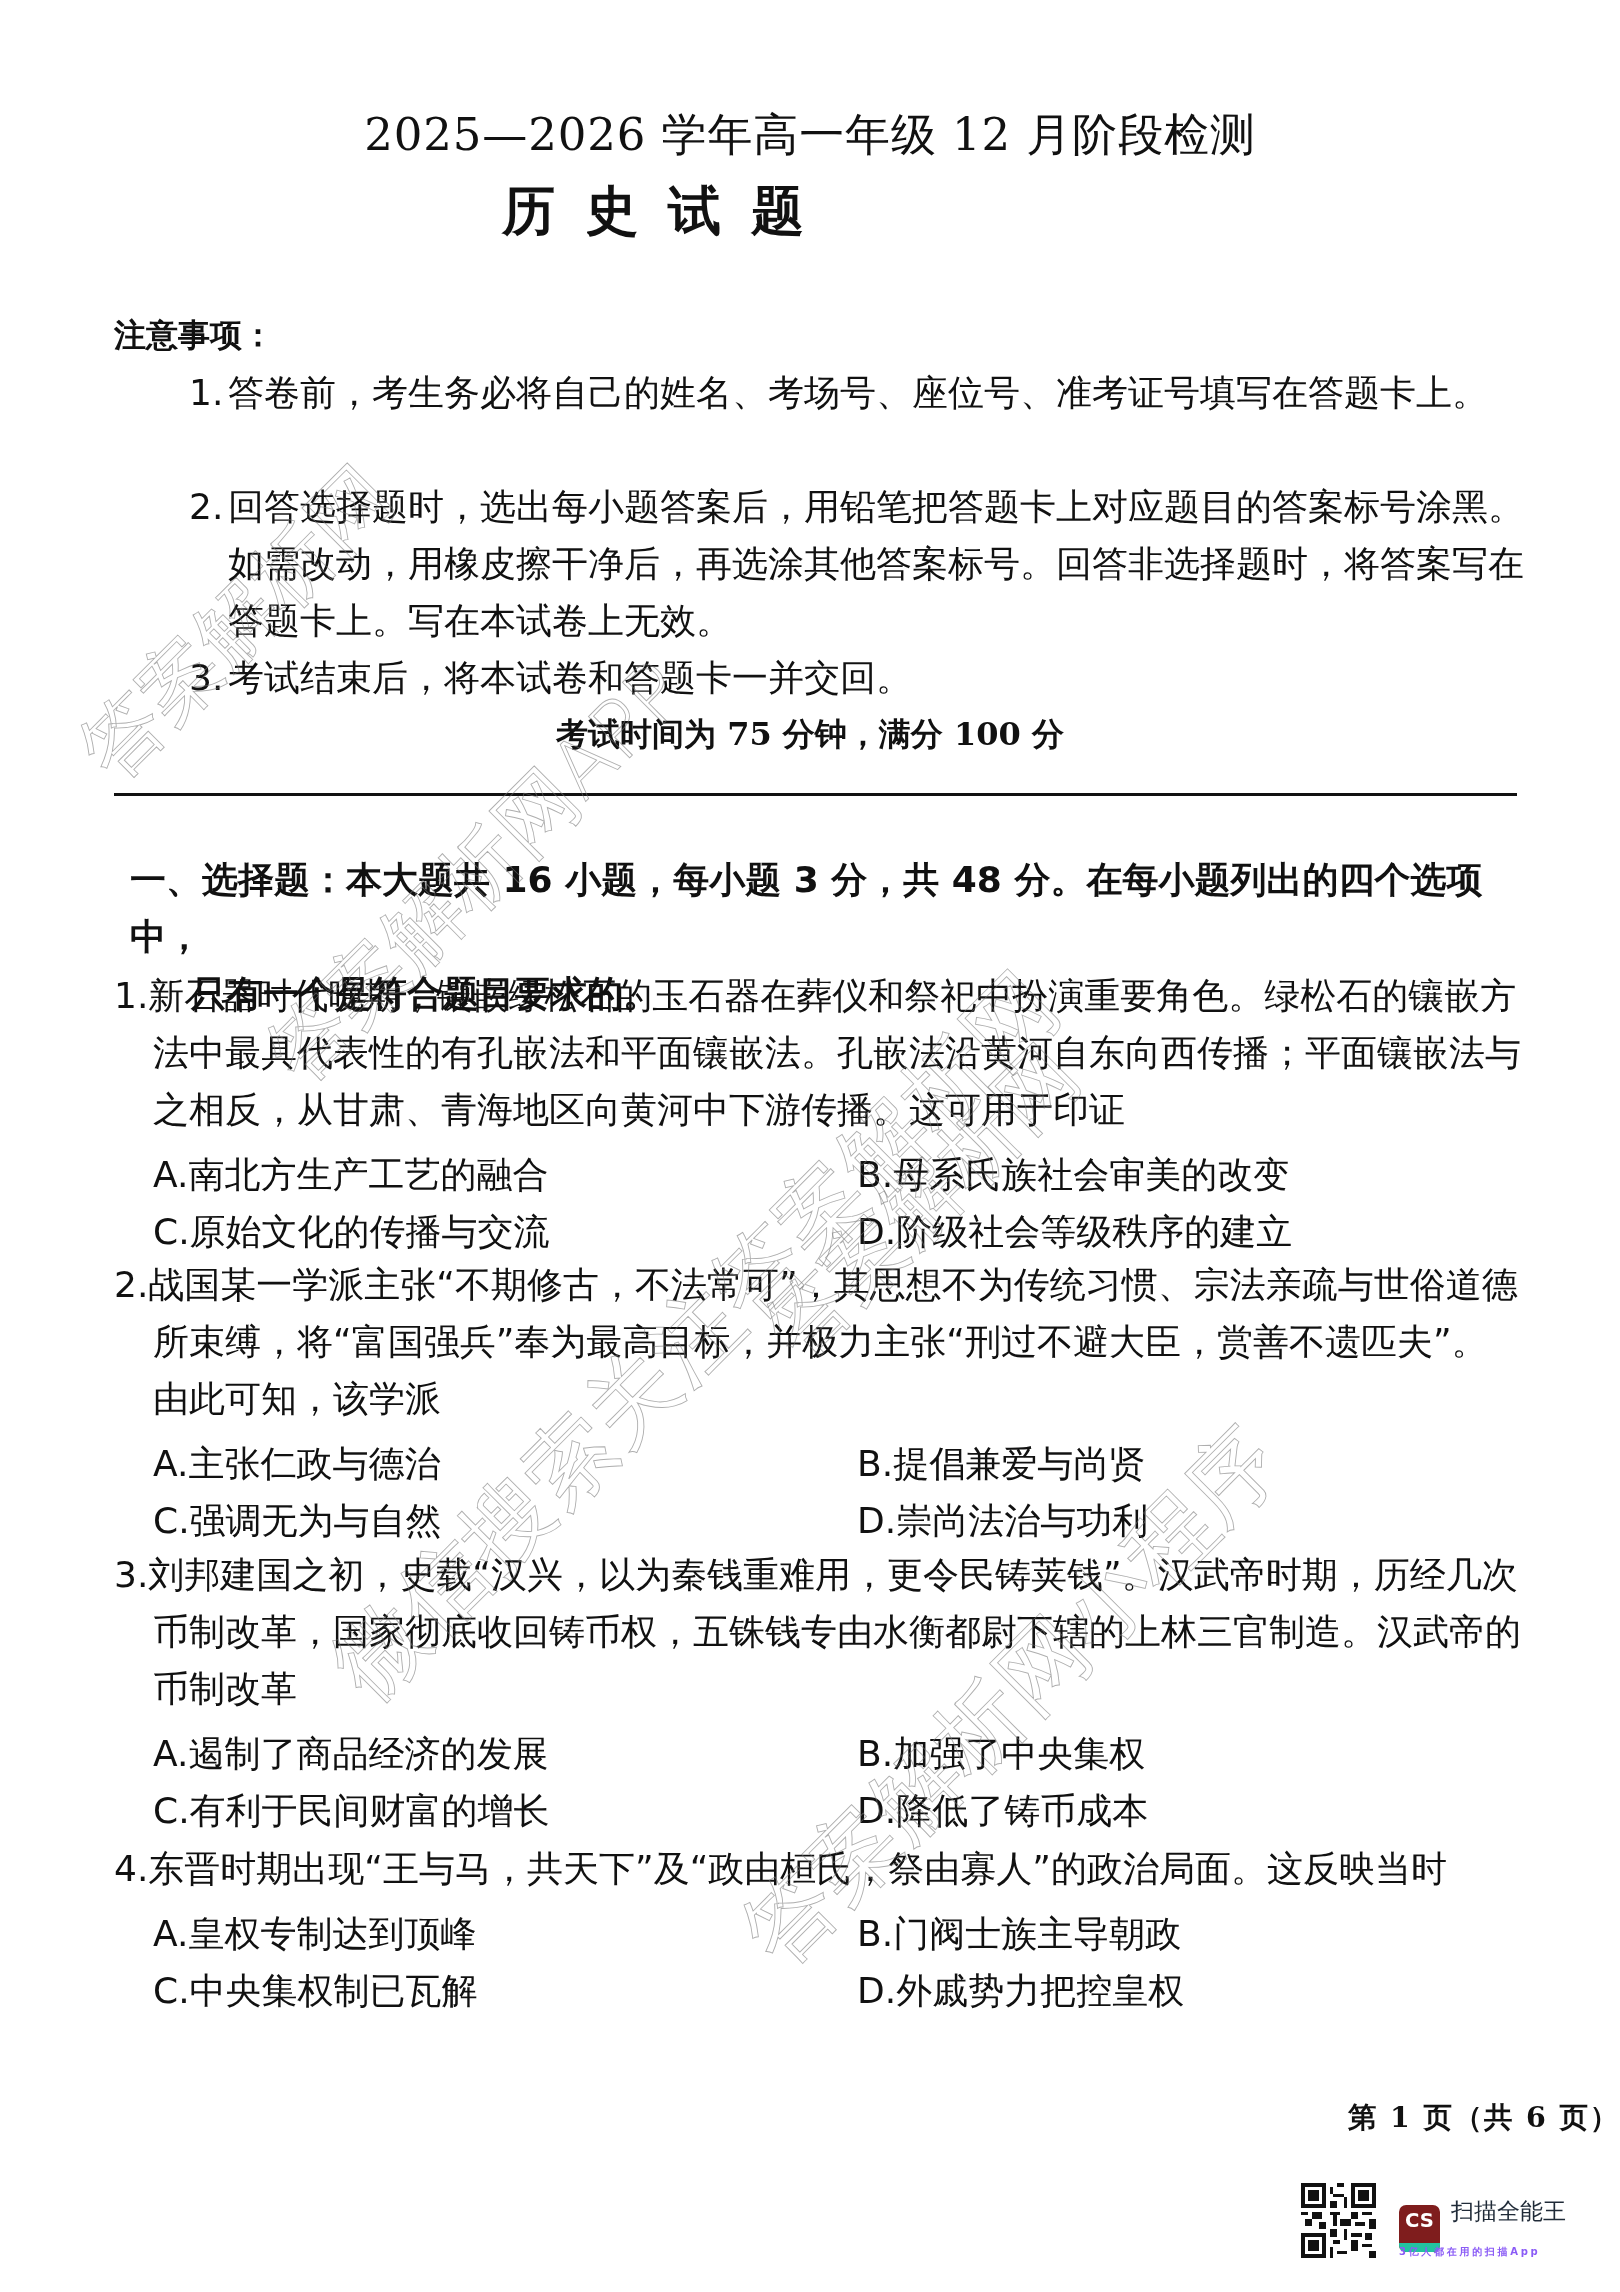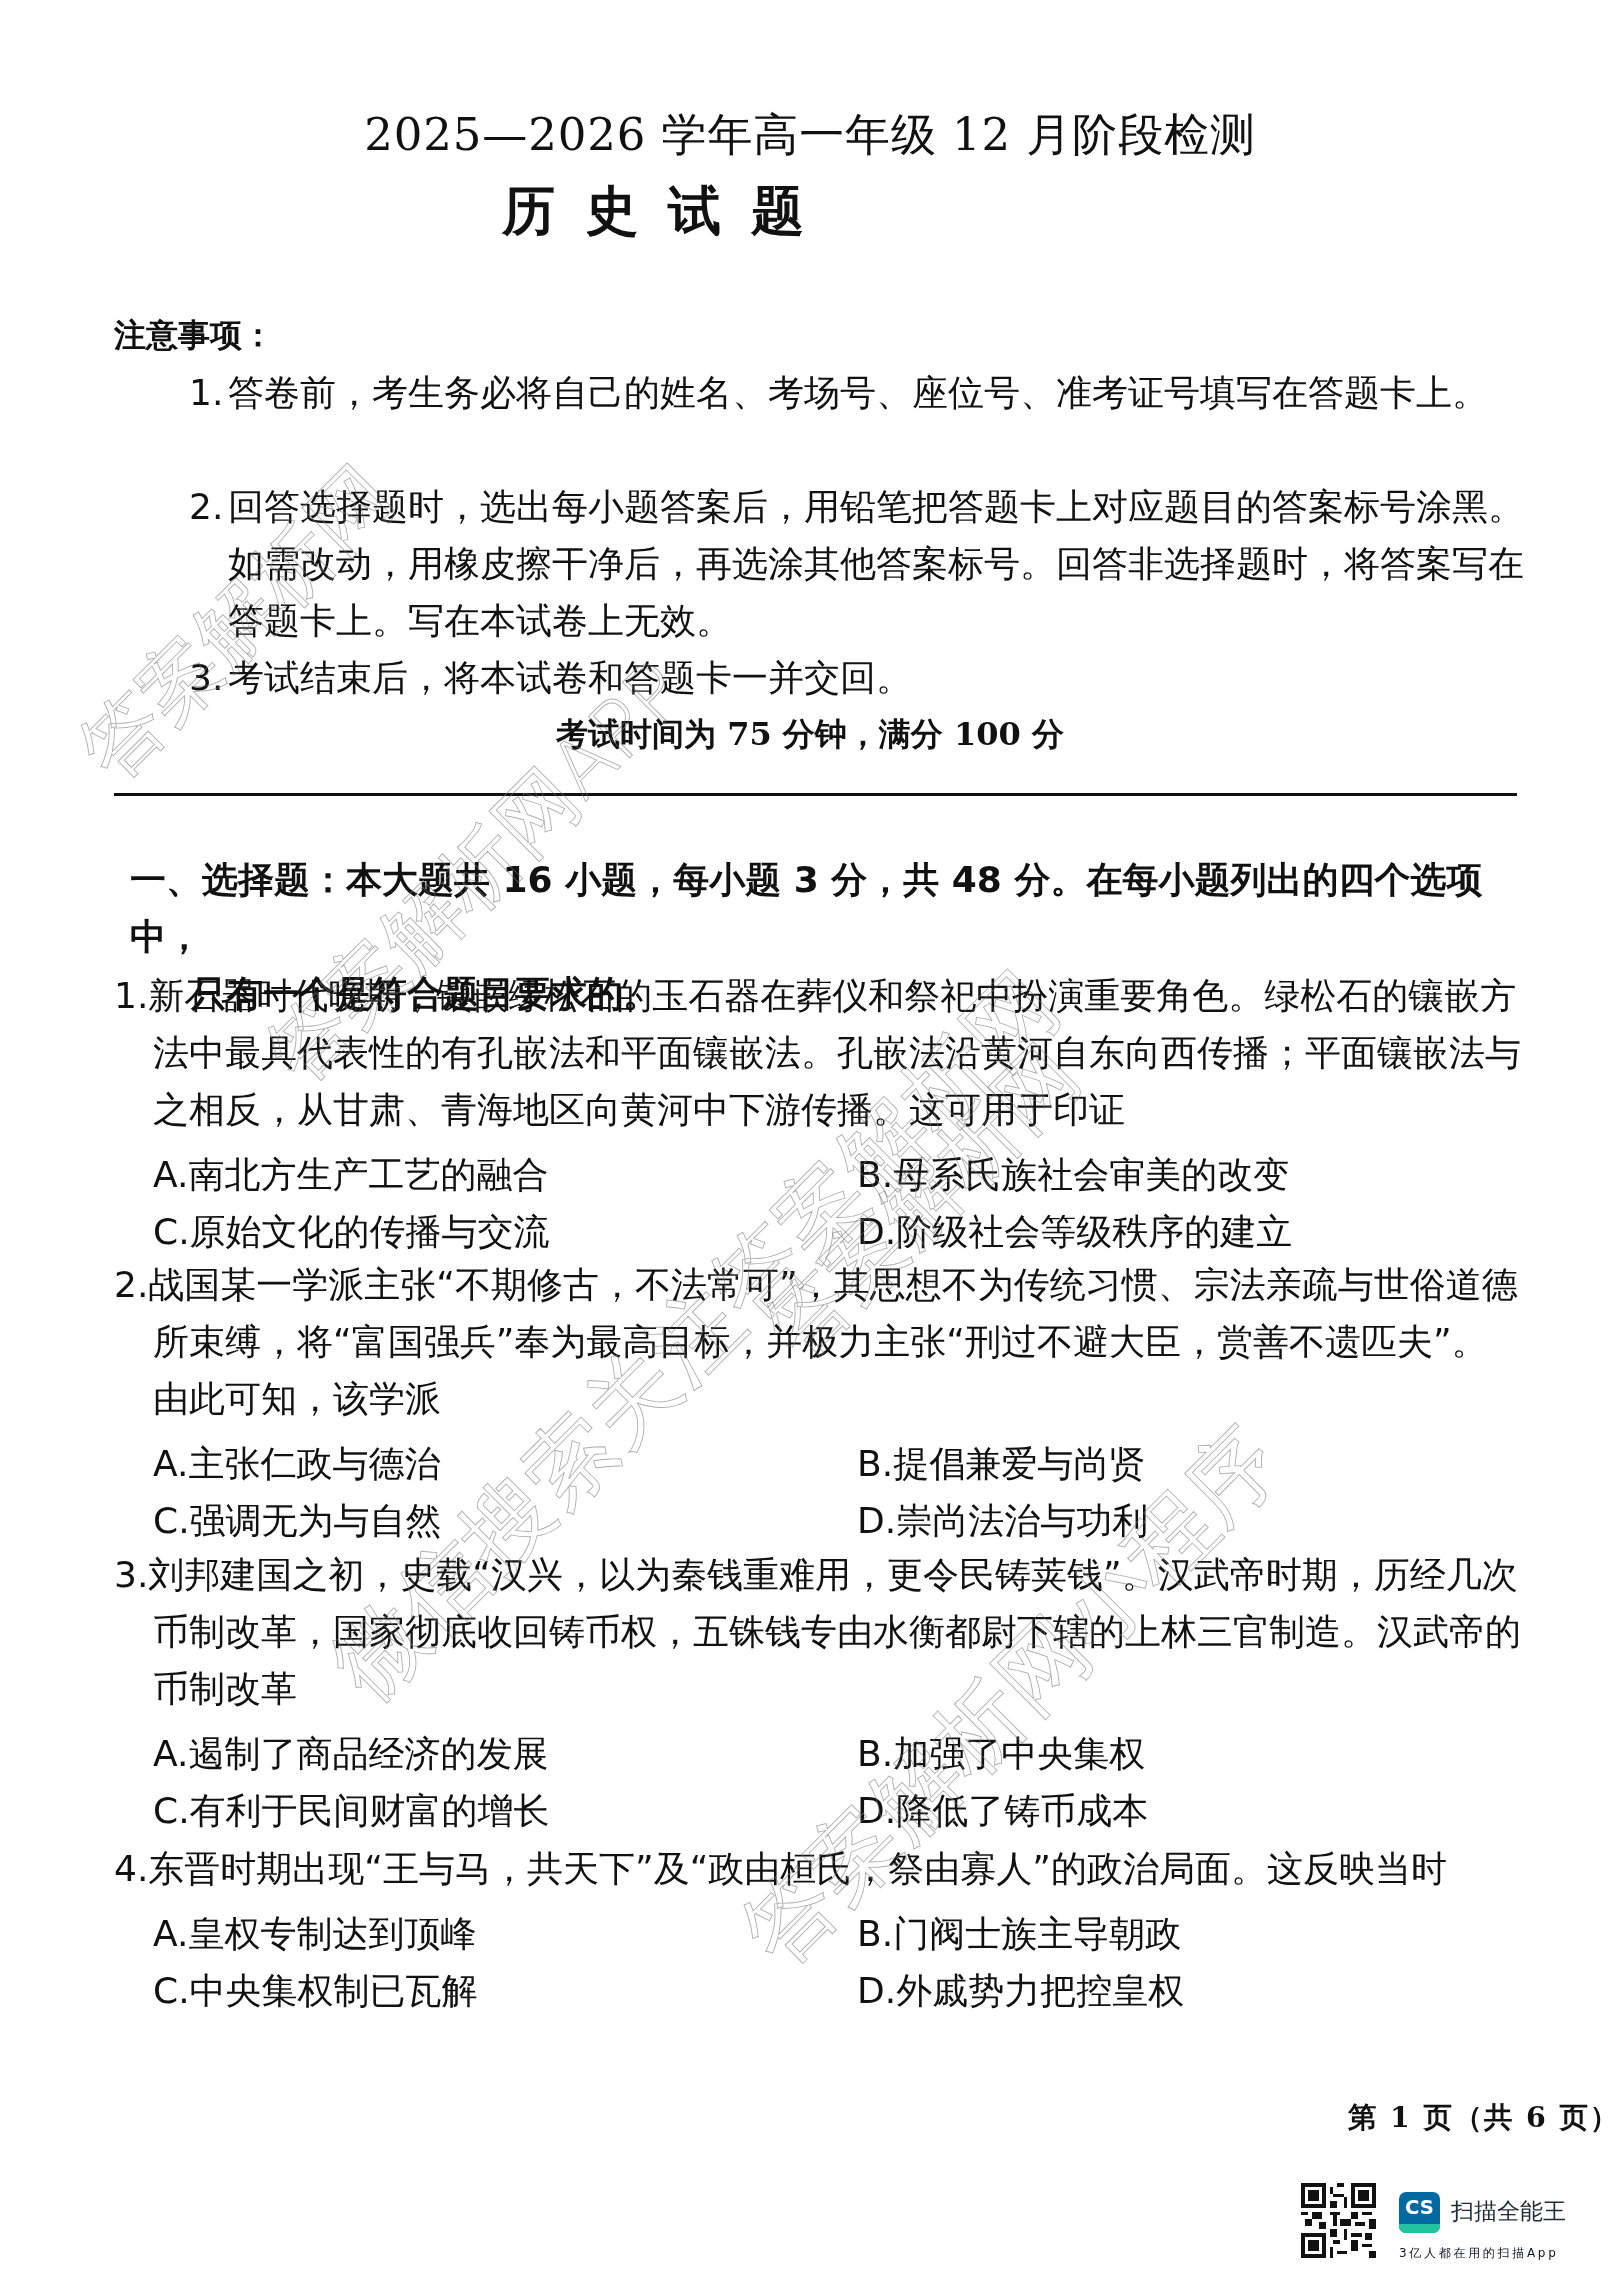--- a/index.html
+++ b/index.html
@@ -156,25 +156,25 @@
       height: 98px;
     }
     .qr {
       position: absolute;
       left: 0; top: 0;
       width: 75px; height: 75px;
     }
     .cs-logo {
       position: absolute;
       left: 98px;
-      top: 9px;
+      top: 22px;
       width: 41px;
-      height: 41px;
+      height: 47px;
       border-radius: 7.1px;
-      background: #0369a1;
+      background: #7f1d1d;
       overflow: hidden;
     }
     .cs-logo .cs-text {
       position: absolute;
       left: 0; top: 3.6px;
       width: 41px;
       text-align: center;
       color: #fff;
       font-size: 19.6px;
       font-weight: bold;
@@ -191,24 +191,25 @@
       left: 150px;
       top: 12.5px;
       font-size: 23px;
       color: #1f2a37;
       font-family: "DejaVu Sans", "Liberation Sans", sans-serif;
     }
     .cs-slogan {
       position: absolute;
       left: 98px;
       top: 62px;
-      font-size: 12px;
-      color: #0f172a;
+      font-size: 10px;
+      color: #8b5cf6;
       letter-spacing: 2.7px;
       font-family: "DejaVu Sans", "Liberation Sans", sans-serif;
+      font-weight: bold;
     }
   </style>
 </head>
 <body>
 
 <div class="page">
 
   <div class="title-main">2025—2026 学年高一年级 12 月阶段检测</div>
   <div class="title-sub">历史试题</div>
 

